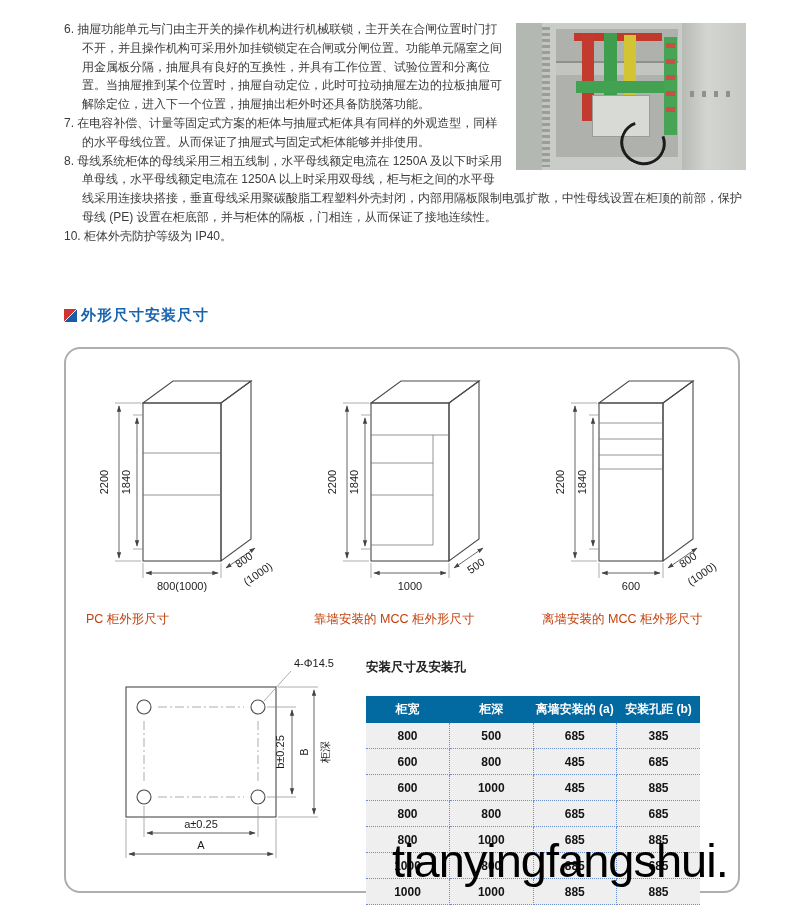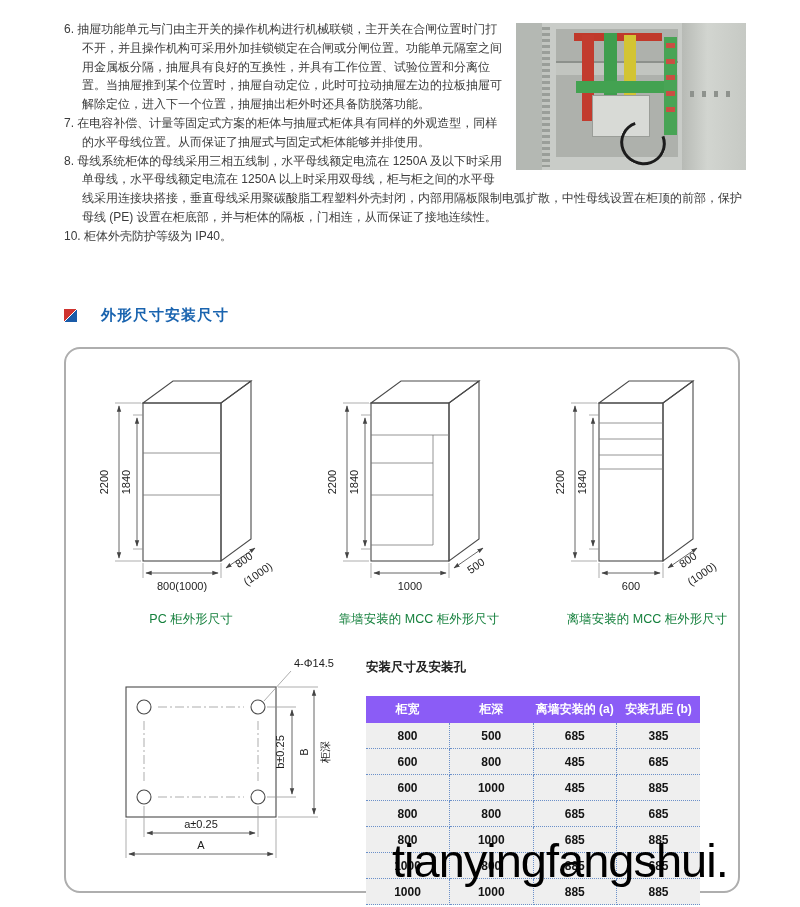--- a/index.html
+++ b/index.html
@@ -27,43 +27,43 @@
   .ph-vyellow{left:108px;top:12px;width:12px;height:66px;background:#d3c433;}
   .ph-hgreen{left:60px;top:58px;width:100px;height:12px;background:#43a251;}
   .ph-vgreen2{left:148px;top:14px;width:13px;height:98px;background:#48a455;}
   .ph-dots{left:150px;top:20px;width:9px;height:80px;
            background:repeating-linear-gradient(#c94f43 0 5px,transparent 5px 16px);}
   .ph-equip{left:76px;top:72px;width:56px;height:40px;background:#d8dad6;border:1px solid #9a9d98;}
   .ph-cable{left:104px;top:98px;width:40px;height:38px;border:3px solid #1c1c1c;border-radius:50%;
             border-top-color:transparent;transform:rotate(25deg);}
 
   
-  .sec-head{position:absolute;left:64px;top:306px;display:flex;align-items:center;gap:24px;}
+  .sec-head{position:absolute;left:64px;top:306px;display:flex;align-items:center;gap:4px;}
   .sec-icon{width:13px;height:13px;
             background:linear-gradient(135deg,#cf3430 48%,#ffffff 48%,#ffffff 53%,#1a5ba8 53%);}
   .sec-title{font-size:15px;font-weight:bold;color:#1a64af;letter-spacing:1px;}
 
   
   .box{position:absolute;left:64px;top:347px;width:672px;height:542px;
        border:2px solid #aeaeae;border-radius:16px;}
   .draw{position:absolute;}
-  .cap{position:absolute;width:210px;text-align:center;font-size:12.5px;color:#15803d;}
+  .cap{position:absolute;width:210px;font-size:12.5px;color:#c2410c;}
 
   svg text{font-family:"Liberation Sans","DejaVu Sans",sans-serif;font-size:11px;fill:#1c1c1c;}
   .ol{stroke:#4a4a4a;stroke-width:1.1;fill:none;}
   .il{stroke:#7a7a7a;stroke-width:0.8;fill:none;}
   .ext{stroke:#8a8a8a;stroke-width:0.7;}
   .dim{stroke:#555;stroke-width:0.9;marker-start:url(#arw);marker-end:url(#arw);}
   .cl{stroke:#8a8a8a;stroke-width:0.7;stroke-dasharray:9 3 2 3;}
 
   
   .tbl-wrap{position:absolute;left:300px;top:310px;width:334px;}
   .tbl-title{font-size:12.5px;font-weight:bold;color:#222;margin-bottom:20px;}
   table{border-collapse:collapse;width:334px;table-layout:fixed;}
-  th{background:#8b5cf6;color:#fff;font-size:12px;font-weight:600;height:25px;}
+  th{background:#0369a1;color:#fff;font-size:12px;font-weight:600;height:25px;}
   td{background:#efefef;color:#141414;font-size:12px;font-weight:700;text-align:center;
      height:23px;border-bottom:1px dotted #6b90c9;}
   th:not(:last-child),td:not(:last-child){border-right:1px dotted rgba(255,255,255,0);}
   td:not(:last-child){border-right:1px dotted #6b90c9;}
 
   
   .watermark{position:absolute;left:392px;top:833px;font-size:47px;color:#000000;
              letter-spacing:-1px;white-space:nowrap;z-index:5;}
 </style>
 </head>

